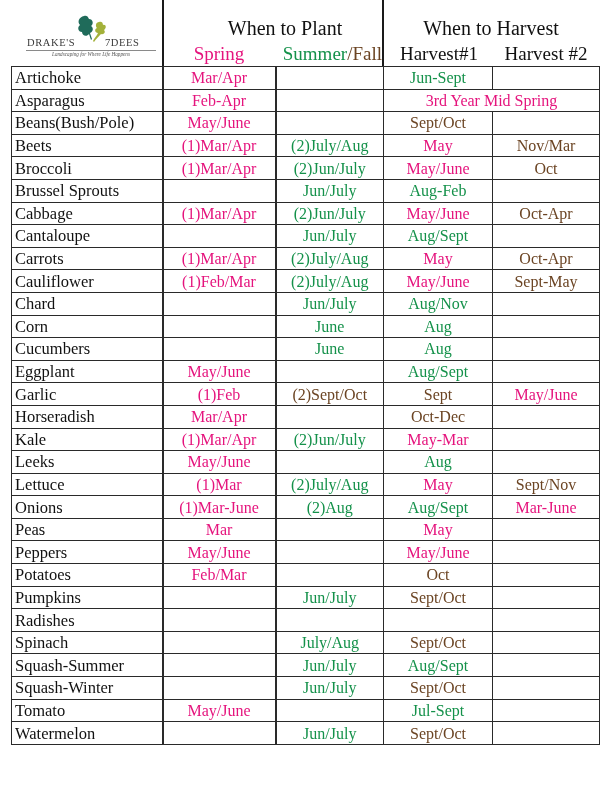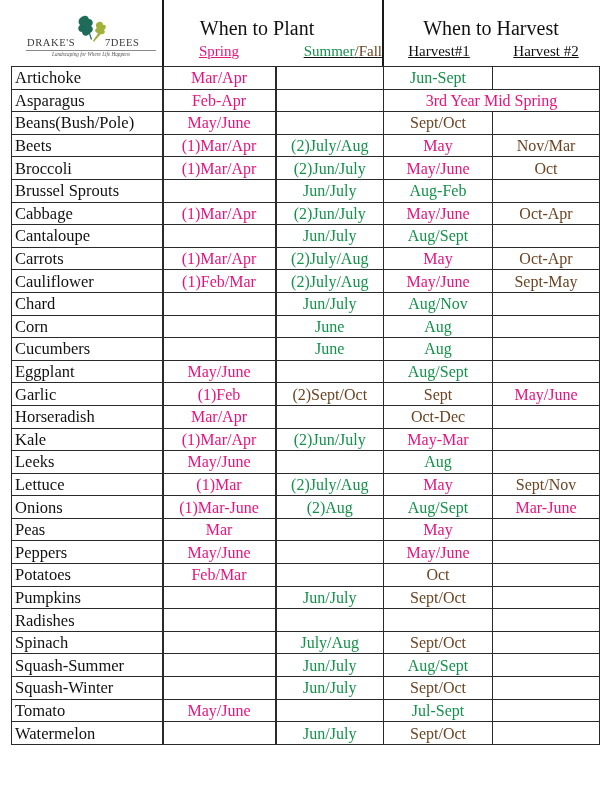--- a/index.html
+++ b/index.html
@@ -13,21 +13,21 @@
   .logo .brand .right { position: absolute; left: 79px; }
   .logo .rule { position: absolute; left: 0; top: 34px; width: 130px; height: 1px; background: #8a8a8a; }
   .logo .tagline { position: absolute; left: 0; top: 35px; width: 130px; text-align: center;
                    font-family: "Liberation Serif", serif; font-style: italic; font-size: 5.2px; color: #555; }
   .logo svg { position: absolute; left: 49px; top: -2px; }
 
   .vline-top { position: absolute; top: 0; width: 2px; background: #1a1a1a; }
 
   .hdr-group { position: absolute; top: 17px; font-family: "Liberation Serif", serif; font-size: 20px; color: #111;
                text-align: center; }
-  .hdr-sub { position: absolute; top: 43px; font-family: "Liberation Serif", serif; font-size: 15px; text-align: center; text-decoration: underline; }
+  .hdr-sub { position: absolute; top: 43px; font-family: "Liberation Serif", serif; font-size: 19px; text-align: center; }
 
   table.grid { position: absolute; left: 11px; top: 66px; width: 588px; border-collapse: collapse; table-layout: fixed; padding-left: 29px; }
   table.grid td { border: 1.3px solid #2a2a2a; height: 21.6px; padding: 0; font-family: "Liberation Serif", serif;
                   font-size: 16px; line-height: 21px; white-space: nowrap; overflow: visible; }
   table.grid td.name { text-align: left; padding-left: 3px; color: #111; font-size: 16.5px; }
   table.grid td.val { text-align: center; }
   table.grid td.span2 { text-align: center; }
   col.c0 { width: 151px; } col.c1 { width: 113px; } col.c2 { width: 108px; } col.c3 { width: 109px; } col.c4 { width: 107px; }
   table.grid tr td:nth-child(2) { border-right-width: 2px; }
   table.grid tr td:nth-child(1) { border-right-width: 2px; }
@@ -44,21 +44,21 @@
     <span class="left">DRAKE'S</span>
     <span class="right">7DEES</span>
   </div>
   <div class="rule"></div>
   <div class="tagline">Landscaping for Where Life Happens</div>
 </div>
 
 <div class="vline-top" style="left:162px;height:67px;"></div>
 <div class="vline-top" style="left:382px;height:67px;"></div>
 
-<div class="hdr-group" style="left:148px;width:218px;">When to Plant</div>
+<div class="hdr-group" style="left:176px;width:218px;">When to Plant</div>
 <div class="hdr-group" style="left:384px;width:214px;">When to Harvest</div>
 
 <div class="hdr-sub" style="left:164px;width:110px;color:#e5147d;">Spring</div>
 <div class="hdr-sub" style="left:270px;width:112px;text-align:right;"><span style="color:#14914a">Summer</span><span style="color:#6b4423">/</span><span style="color:#6b4423">Fall</span></div>
 <div class="hdr-sub" style="left:384px;width:110px;color:#111;">Harvest#1</div>
 <div class="hdr-sub" style="left:492px;width:108px;color:#111;">Harvest #2</div>
 
 <table class="grid">
   <colgroup>
       <col class="c0">

